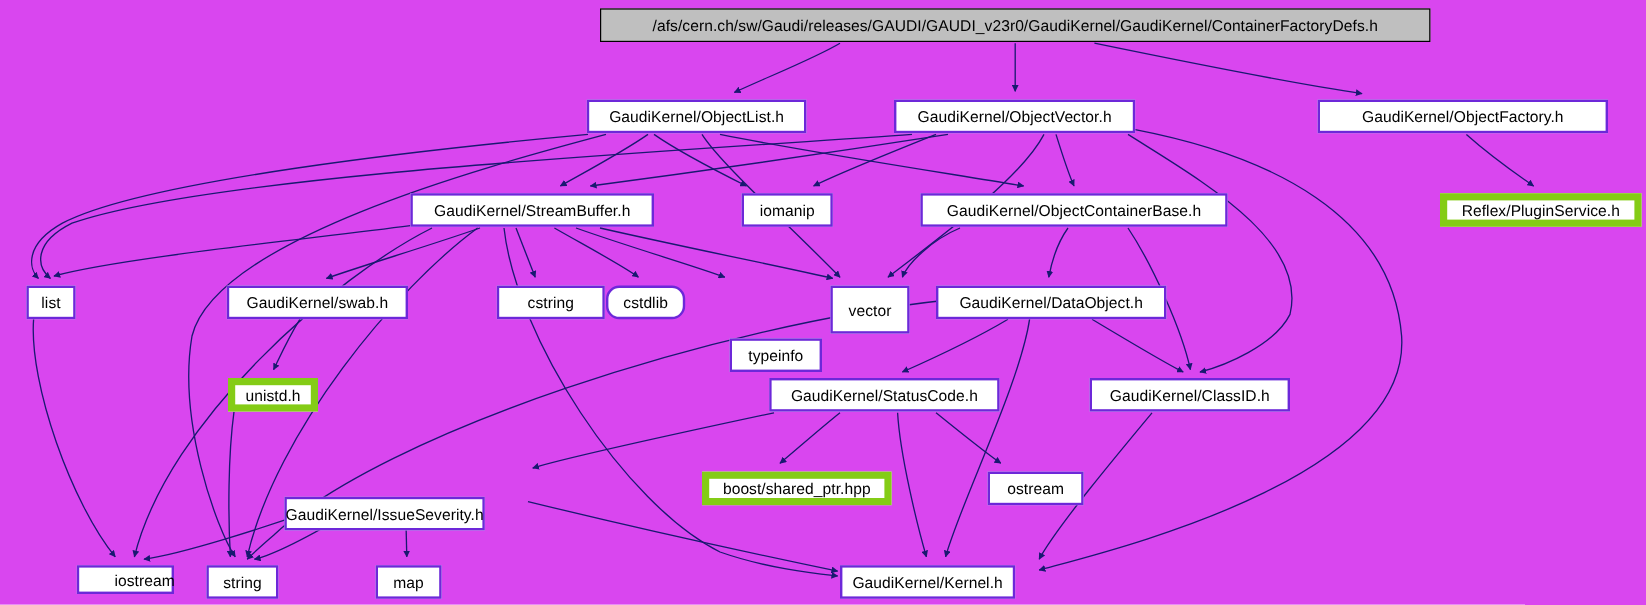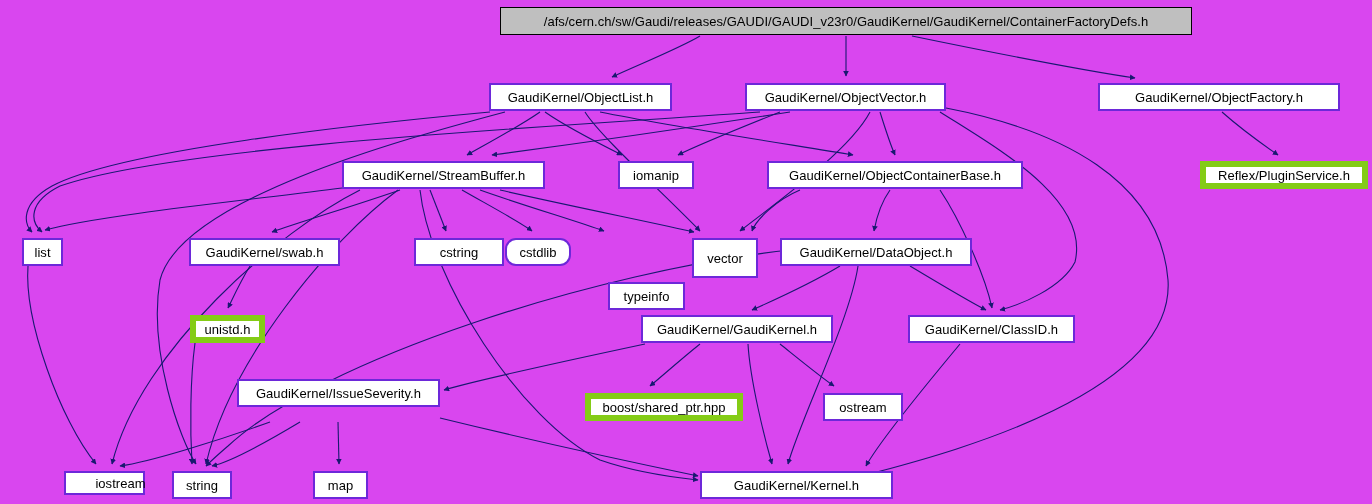--- a/index.html
+++ b/index.html
@@ -122,23 +122,23 @@
       <div class="node-box" style="left: 767px; top: 161px; width: 256px; height: 28px; text-align: center;">GaudiKernel/ObjectContainerBase.h</div>
       <div class="node-box style-external" style="left: 1200px; top: 161px; width: 168px; height: 28px;">Reflex/PluginService.h</div>
       <div class="node-box" style="left: 22px; top: 238px; width: 41px; height: 28px;">list</div>
       <div class="node-box" style="left: 189px; top: 238px; width: 151px; height: 28px;">GaudiKernel/swab.h</div>
       <div class="node-box" style="left: 414px; top: 238px; width: 90px; height: 28px;">cstring</div>
       <div class="node-box" style="left: 505px; top: 238px; width: 66px; height: 28px; border-radius: 11px;">cstdlib</div>
       <div class="node-box" style="left: 608px; top: 238px; width: 77px; height: 28px; margin-top: 44px;">typeinfo</div>
       <div class="node-box" style="left: 692px; top: 238px; width: 66px; height: 40px;">vector</div>
       <div class="node-box" style="left: 780px; top: 238px; width: 192px; height: 28px;">GaudiKernel/DataObject.h</div>
       <div class="node-box style-external" style="left: 190px; top: 315px; width: 75px; height: 28px;">unistd.h</div>
-      <div class="node-box" style="left: 641px; top: 315px; width: 192px; height: 28px;">GaudiKernel/GaudiKernel.h</div>
+      <div class="node-box" style="left: 641px; top: 315px; width: 192px; height: 28px;">GaudiKernel/StatusCode.h</div>
       <div class="node-box" style="left: 908px; top: 315px; width: 167px; height: 28px;">GaudiKernel/ClassID.h</div>
-      <div class="node-box" style="left: 237px; top: 379px; width: 203px; height: 28px;">GaudiKernel/IssueSeverity.h</div>
+      <div class="node-box" style="left: 237px; top: 414px; width: 167px; height: 28px;">GaudiKernel/IssueSeverity.h</div>
       <div class="node-box style-external" style="left: 585px; top: 393px; width: 158px; height: 28px;">boost/shared_ptr.hpp</div>
       <div class="node-box" style="left: 823px; top: 393px; width: 80px; height: 28px;">ostream</div>
       <div class="node-box" style="left: 64px; top: 471px; width: 81px; height: 24px; padding-left: 32px;">iostream</div>
       <div class="node-box" style="left: 172px; top: 471px; width: 60px; height: 28px;">string</div>
       <div class="node-box" style="left: 313px; top: 471px; width: 55px; height: 28px;">map</div>
-      <div class="node-box" style="left: 700px; top: 471px; width: 193px; height: 28px;">GaudiKernel/Kernel.h</div>
+      <div class="node-box" style="left: 700px; top: 471px; width: 146px; height: 28px;">GaudiKernel/Kernel.h</div>
     </div>
 </div>
 
 </body></html>

